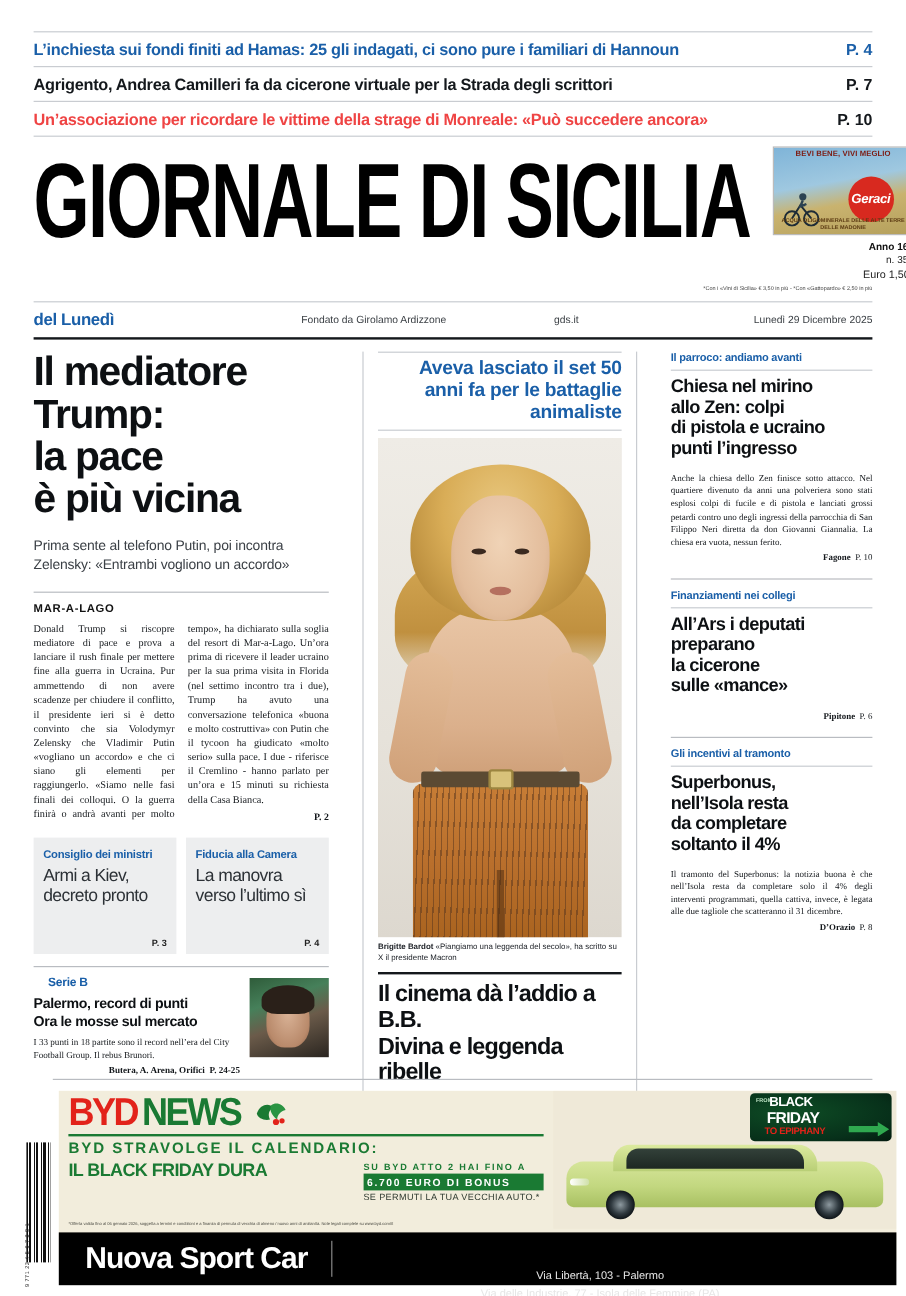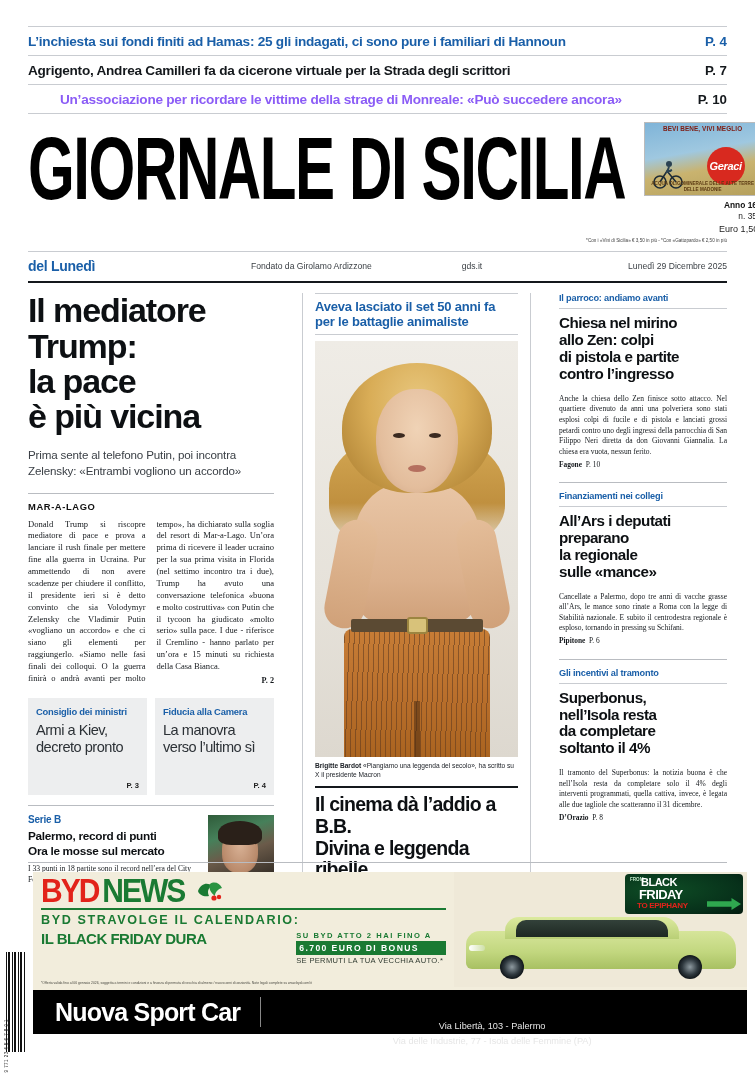--- a/index.html
+++ b/index.html
@@ -18,21 +18,21 @@
     display: flex; align-items: baseline; justify-content: space-between;
     padding: 7px 0 6px 0;
   }
   .teaser-text {
     font-size: 13.6px; font-weight: 700; letter-spacing: -0.25px;
     font-stretch: condensed; white-space: nowrap;
   }
   .teaser-page { font-size: 13.3px; font-weight: 700; white-space: nowrap; padding-left:10px;}
   .t-blue .teaser-text, .t-blue .teaser-page { color: #1a5fa8; }
   .t-black .teaser-text, .t-black .teaser-page { color: #14181c; }
-  .t-gray .teaser-text { color: #8b5cf6; font-weight: 600; margin-left: 32px; }
+  .t-gray .teaser-text { color: #ef4444; font-weight: 600; }
   .t-gray .teaser-page { color: #14181c; }
 
   
   .masthead { position: relative; padding: 8px 28px 0 28px; }
   .mast-flex { display: flex; align-items: flex-start; }
   .mast-title {
     font-family: "Liberation Sans", sans-serif;
     font-weight: 700;
     font-size: 62px;
     line-height: 0.92;
@@ -116,21 +116,21 @@
   }
   .body2 .pref { display:block; text-align:right; font-weight:700; font-size:8.2px; margin-top:2px;}
 
   .two-box { display:grid; grid-template-columns:1fr 1fr; gap:8px; margin-top:12px; }
   .tbox { background:#edeeef; padding:8px 8px 6px 8px; height:97px; position:relative; }
   .tbox .k { font-size:9.4px; font-weight:700; color:#1a5fa8; letter-spacing:-0.2px; }
   .tbox .t { margin-top:5px; font-size:14.6px; line-height:1.13; color:#2c3136; letter-spacing:-0.5px;}
   .tbox .p { position:absolute; right:8px; bottom:5px; font-size:7.6px; font-weight:700; color:#222;margin-left:25px; }
 
   .hr-mid { border-top: 1px solid #b9bcc1; margin: 10px 0 8px 0; }
-  .serie-k { font-size:10px; font-weight:700; color:#1a5fa8; letter-spacing:-0.2px;}
+  .serie-k { font-size:10px; font-weight:700; color:#1a5fa8; letter-spacing:-0.2px;margin-left:12px;}
   .serie-wrap { display:flex; gap:8px; margin-top:4px; }
   .serie-left { flex:1; }
   .serie-t { font-size:11.8px; font-weight:700; line-height:1.22; color:#0d1013; letter-spacing:-0.3px;}
   .serie-b {
     margin-top:6px; font-family:"Liberation Serif", serif;
     font-size:7.6px; line-height:1.38; color:#14181c;
   }
   .serie-credit { display:block; text-align:right; font-weight:700; font-size:7.6px; margin-top:2px;}
   .serie-photo {
     width:66px; height:66px; flex:none; margin-top:-14px;
@@ -142,22 +142,22 @@
     background: radial-gradient(ellipse at 50% 35%, #d9b296 0%, #b98a6b 70%, #8a6048 100%);
   }
   .sp-hair {
     position:absolute; left:10px; top:6px; width:44px; height:24px; border-radius:50% 50% 30% 30%;
     background:#2a2019;
   }
 
   
   .mid-kicker {
     border-top:1px solid #c9ccd1; border-bottom:1px solid #c9ccd1;
-    padding:5px 0 5px 0; font-size:13px; font-weight:700; color:#1a5fa8;
-    letter-spacing:-0.2px; text-align:left;
+    padding:5px 0 5px 0; font-size:16px; font-weight:700; color:#1a5fa8;
+    letter-spacing:-0.2px; text-align:right;
   }
   .mid-photo {
     margin-top:6px; width:100%; height:416px; position:relative; overflow:hidden;
     background: #e9e7e2;
   }
   .ph-bg { position:absolute; inset:0; background: linear-gradient(180deg,#efece6 0%,#e6e2da 60%,#ddd8cf 100%); }
   .ph-hair {
     position:absolute; left:50%; top:22px; transform:translateX(-50%);
     width:150px; height:130px; border-radius:50% 50% 46% 46%;
     background: radial-gradient(ellipse at 50% 30%, #e8c77e 0%, #d9ad57 45%, #b98c3c 80%, #8f6a29 100%);
@@ -228,26 +228,26 @@
     border-bottom:1px solid #c9ccd1; padding-bottom:5px;
   }
   .rt {
     margin-top:6px; font-size:15.2px; font-weight:700; line-height:1.11;
     letter-spacing:-0.5px; color:#0d1013;
   }
   .rb {
     margin-top:11px; font-family:"Liberation Serif", serif;
     font-size:7.5px; line-height:1.42; text-align:justify; color:#14181c; hyphens:auto;
   }
-  .rcred { display:block; font-size:7.4px; margin-top:2px; }
+  .rcred { display:block; text-align:right; font-size:7.4px; margin-top:2px; }
   .rcred b { font-weight:700; }
   .rsep { border-top:1px solid #b9bcc1; margin:12px 0 8px 0; }
 
   
-  .ad-wrap { position:absolute; left:0; right:0; bottom:0; height:218px; }
+  .ad-wrap { position:absolute; left:16px; right:0; bottom:0; height:181px; }
   .ad-rule { border-top:1px solid #b9bcc1; margin:0 28px; }
   .barcode {
     position:absolute; left:6px; bottom:28px; width:20px; height:100px;
     background: repeating-linear-gradient(90deg,#111 0 1px, #fff 1px 2px, #111 2px 4px, #fff 4px 6px);
   }
   .barcode-n {
     position:absolute; left:4px; bottom:8px; width:24px; font-size:4.6px; color:#222;
     writing-mode: vertical-rl; transform: rotate(180deg); letter-spacing:0.4px;
   }
   .ad { position:absolute; left:33px; right:8px; top:10px; height:142px; background:#f2eddc; overflow:hidden; }
@@ -481,44 +481,43 @@
       <div class="mid-p">P. 18</div>
     </div>
 
     <div class="col col-right">
 
       <div class="rblock">
         <div class="rk">Il parroco: andiamo avanti</div>
         <div class="rt">
           <div>Chiesa nel mirino</div>
           <div>allo Zen: colpi</div>
-          <div>di pistola e partite</div>
-          <div>contro l’ingresso</div>
+          <div>di pistola e ucraino</div>
+          <div>punti l’ingresso</div>
         </div>
         <div class="rb">
           <span>Anche la chiesa dello Zen finisce sotto attacco. Nel quartiere divenuto da anni una polveriera sono stati esplosi colpi di fucile e di pistola e lanciati grossi petardi contro uno degli ingressi della parrocchia di San Filippo Neri diretta da don Giovanni Giannalia. La chiesa era vuota, nessun ferito.</span>
           <span class="rcred">
             <b>Fagone</b>
             &nbsp;<span>P. 10</span>
           </span>
         </div>
       </div>
 
       <div class="rsep"></div>
 
       <div class="rblock">
         <div class="rk">Finanziamenti nei collegi</div>
         <div class="rt">
           <div>All’Ars i deputati</div>
           <div>preparano</div>
-          <div>la regionale</div>
+          <div>la cicerone</div>
           <div>sulle «mance»</div>
         </div>
         <div class="rb">
-          <span>Cancellate a Palermo, dopo tre anni di vacche grasse all’Ars, le mance sono rinate a Roma con la legge di Stabilità nazionale. E subito il centrodestra regionale è esploso, tornando in pressing su Schifani.</span>
           <span class="rcred">
             <b>Pipitone</b>
             &nbsp;<span>P. 6</span>
           </span>
         </div>
       </div>
 
       <div class="rsep"></div>
 
       <div class="rblock">

